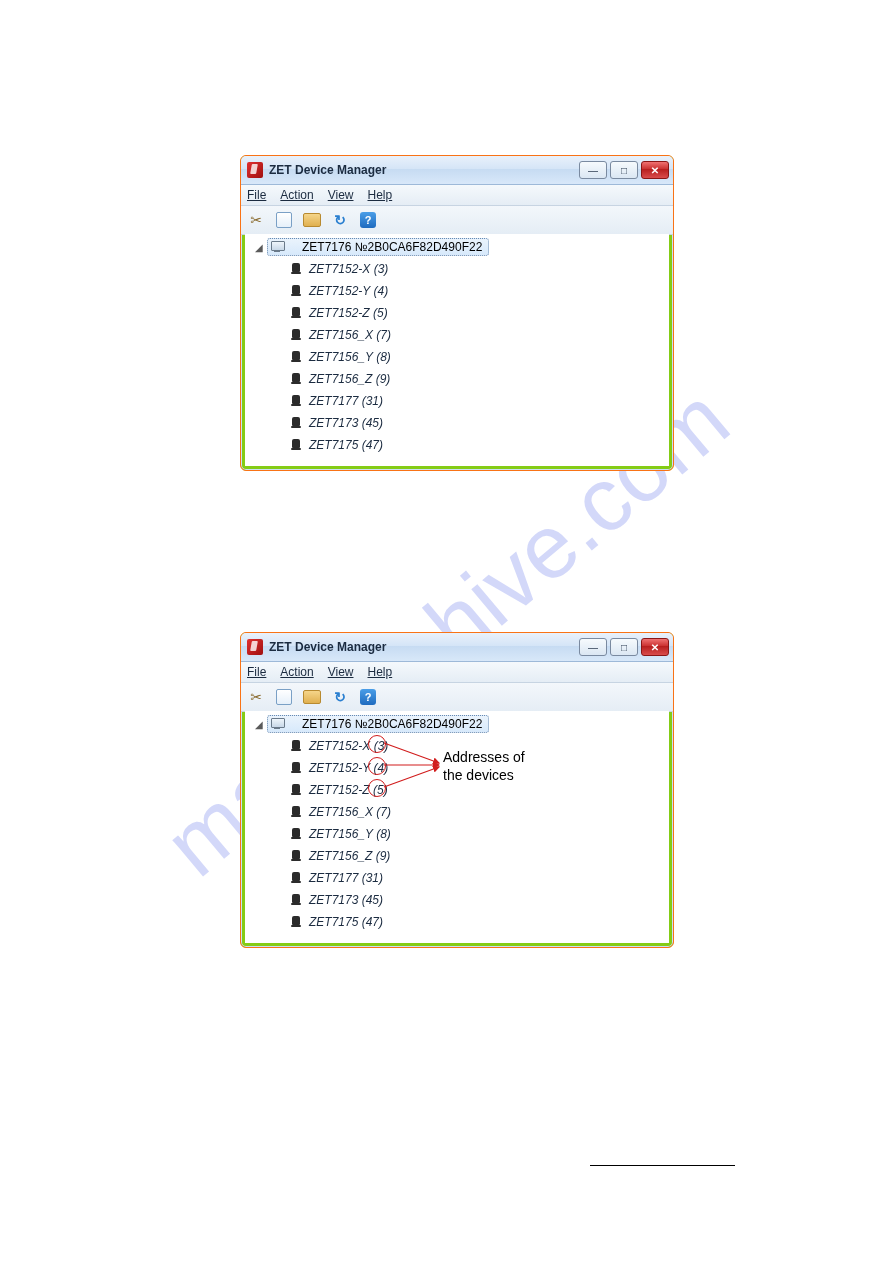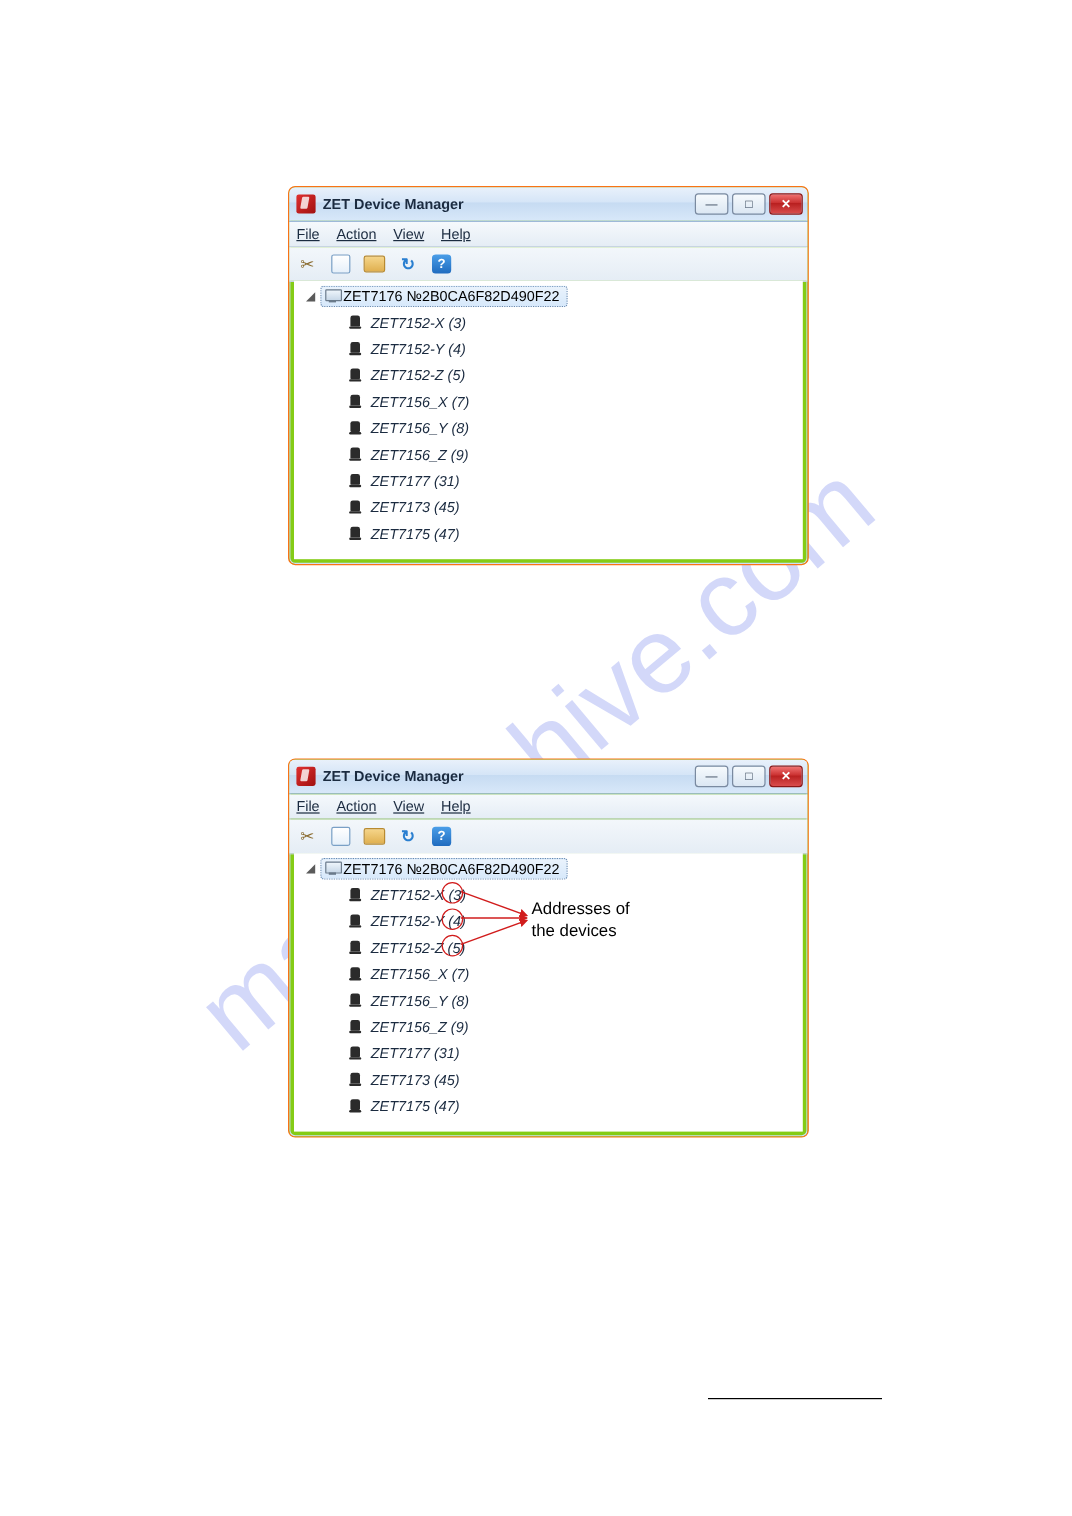--- a/index.html
+++ b/index.html
@@ -118,21 +118,21 @@
   }
   .expander {
     width:10px; font-size:10px; color:#5a5a5a; margin-right:2px;
   }
   .root-sel {
     display:flex; align-items:center;
     border:1px dotted #6a8ab0;
     background:linear-gradient(#eaf3fc,#d7e9fb);
     border-radius:3px;
     padding: 1px 6px 1px 2px;
-    gap:2px;
+    gap:18px;
   }
   .dev-icon, .child-icon {
     width:14px; height:12px;
     display:inline-block;
     position:relative;
   }
   .dev-icon::before{
     content:""; position:absolute; left:1px; top:0; width:12px; height:8px;
     border:1px solid #6a7a8a; background:linear-gradient(#eef5fb,#c8d8e8); border-radius:1px;
   }

